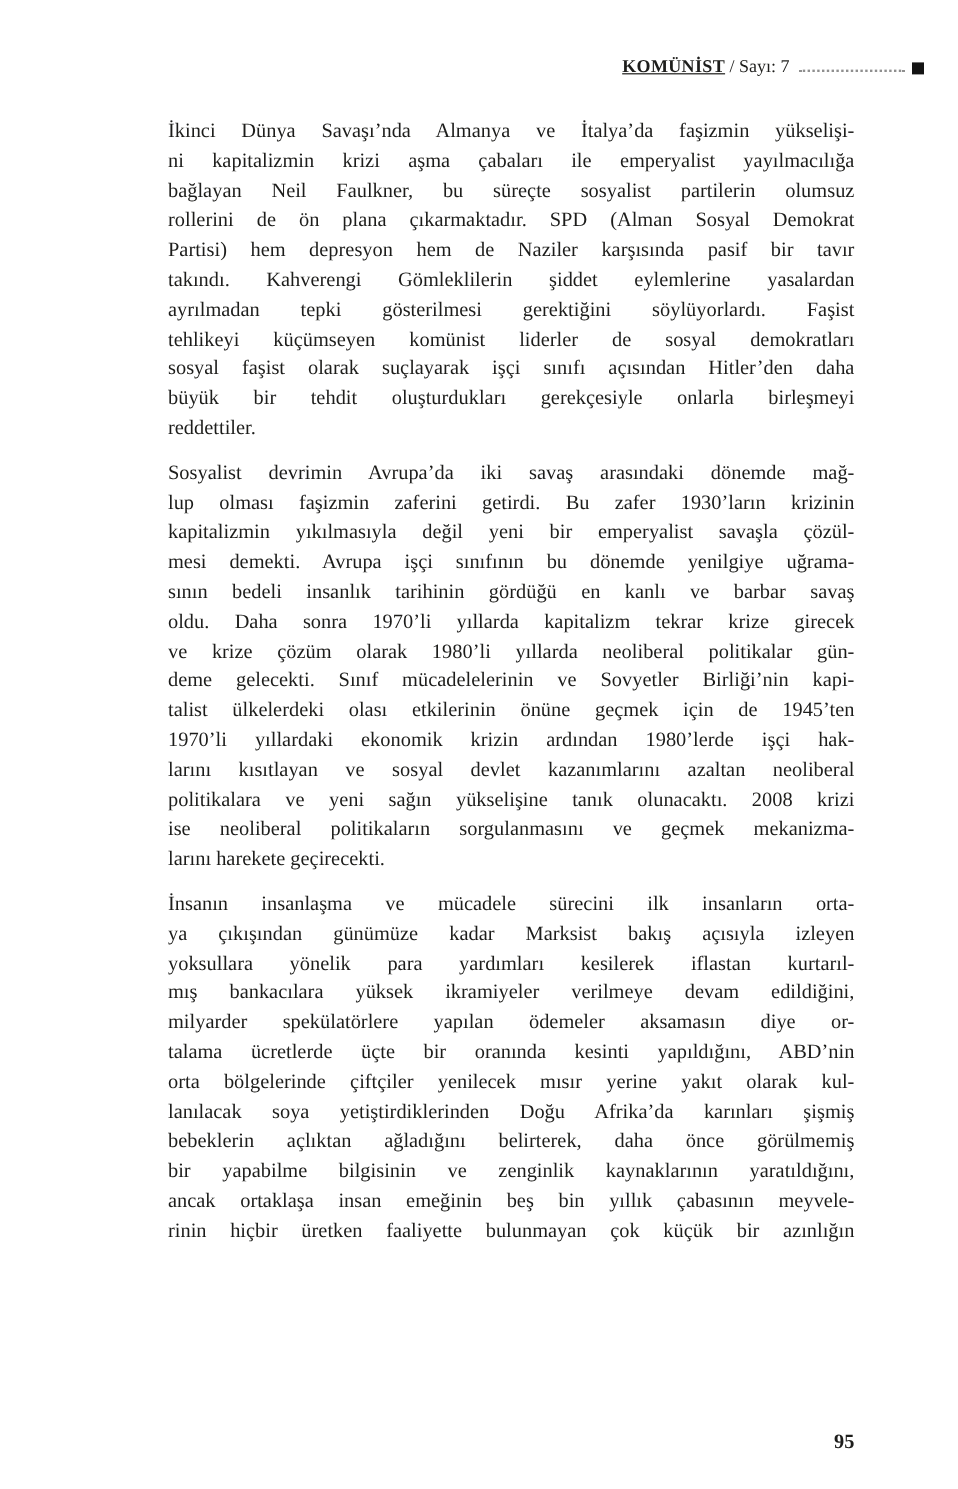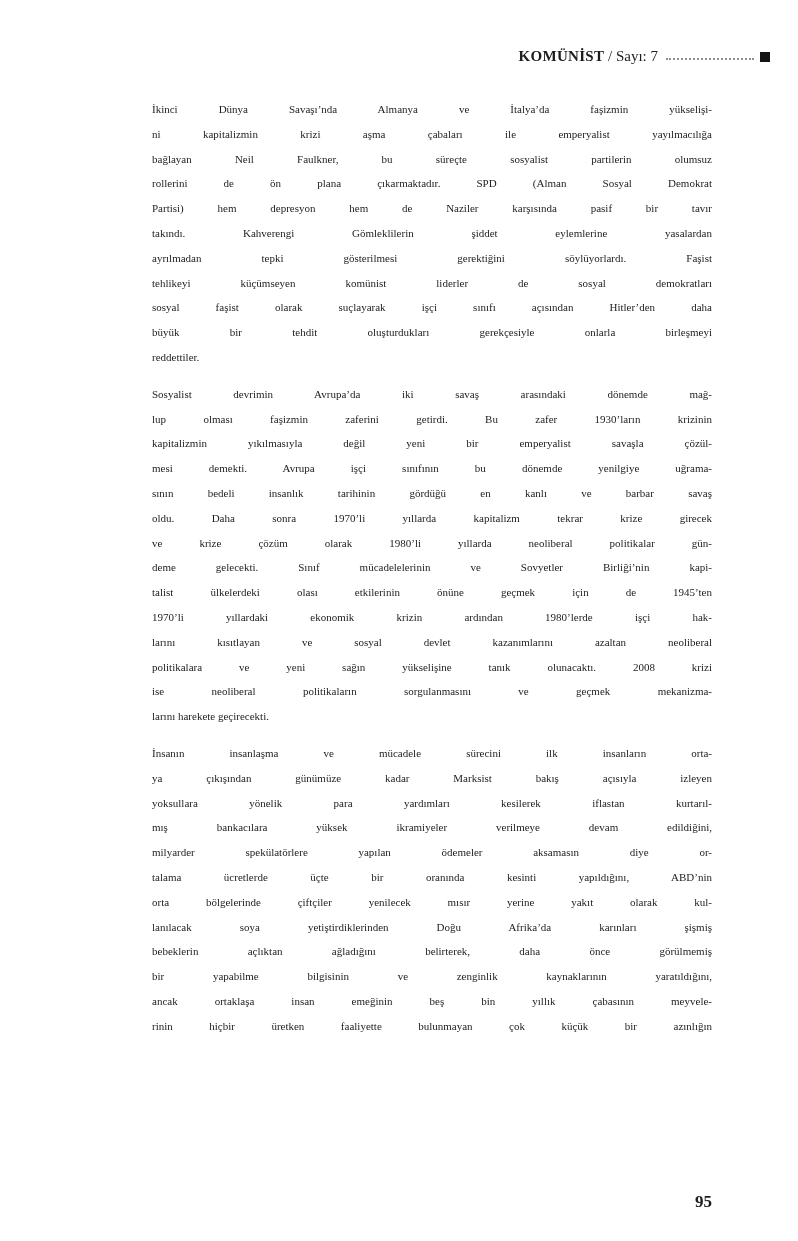--- a/index.html
+++ b/index.html
@@ -20,21 +20,21 @@
     width: 630px;
     display: flex;
     align-items: center;
     justify-content: flex-end;
   }
   .header-text {
     font-size: 15px;
     white-space: nowrap;
     color: #1d1d1b;
   }
-  .journal { font-weight: 700; letter-spacing: .3px; }
+  .journal { font-weight: 700; letter-spacing: .3px; text-decoration: underline; }
   .dotted-rule {
     width: 88px;
     border-bottom: 2px dotted #8f8f8f;
     height: 1px;
     margin: 0 6px 0 8px;
     position: relative;
     top: 2px;
     flex: none;
   }
   .end-square {
@@ -44,25 +44,24 @@
     flex: none;
   }
   .content {
     position: absolute;
     top: 97px;
     left: 140px;
     width: 572px;
   }
   .paragraph { margin: 0 0 12px 0; }
   .line {
-    font-size: 11px;
+    font-size: 17px;
     line-height: 24.8px;
     text-align: justify;
     text-align-last: justify;
-    margin-left: 12px;
   }
   .line.para-end { text-align-last: left; }
   .page-number {
     position: absolute;
     top: 1152px;
     left: 140px;
     width: 572px;
     text-align: right;
     font-weight: 700;
     font-size: 17px;

